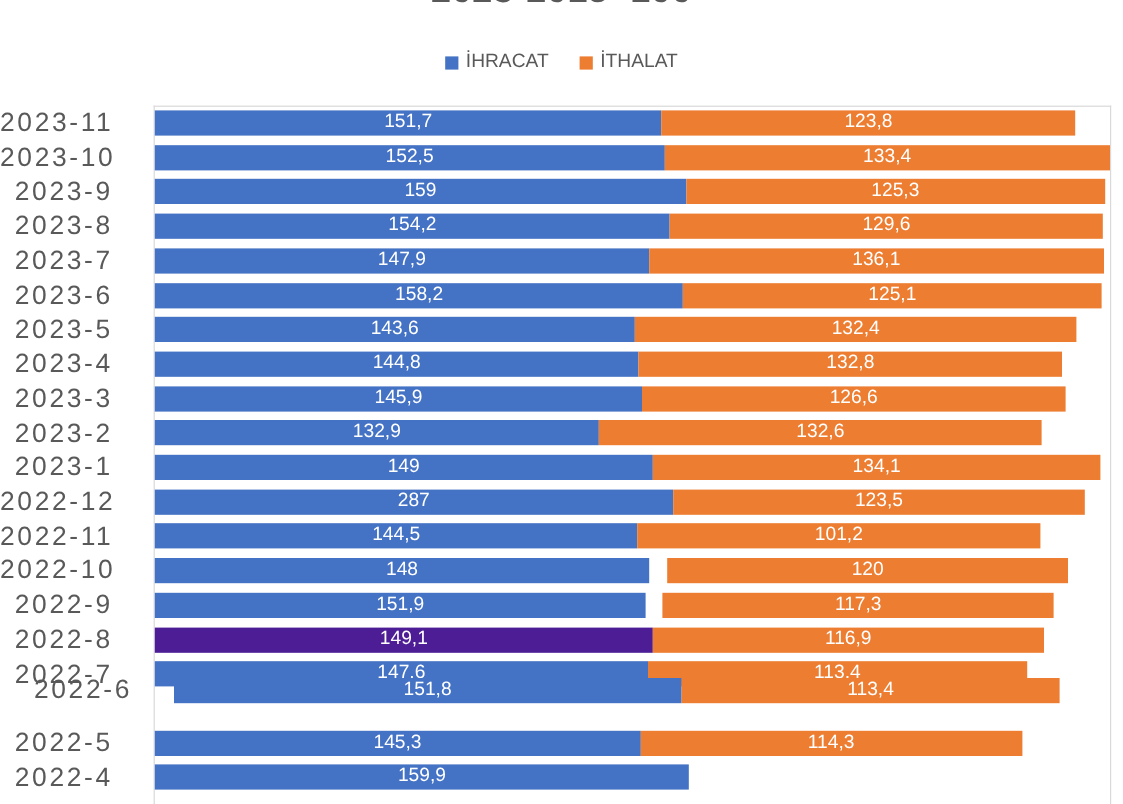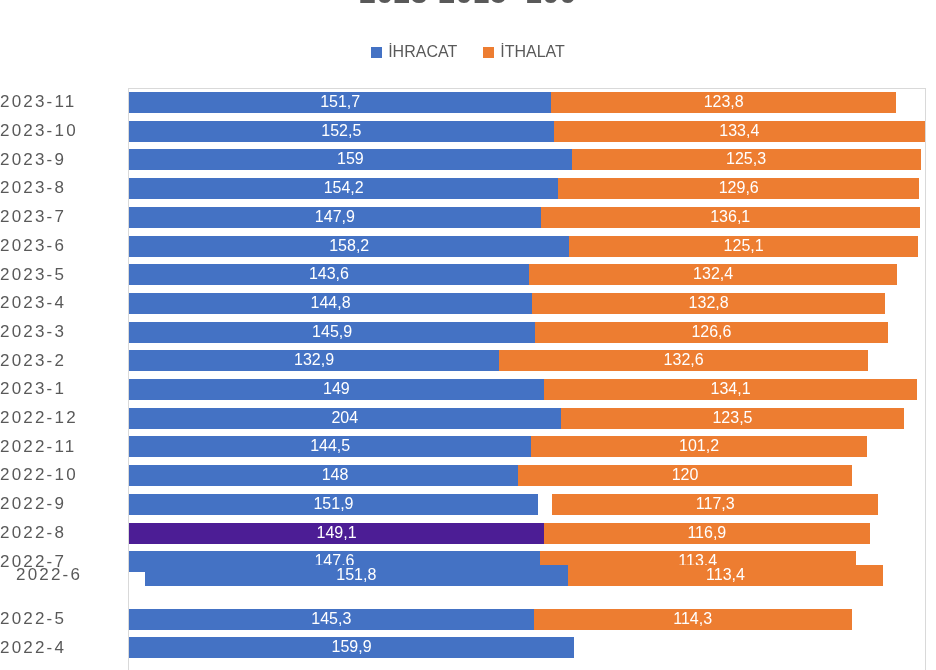--- a/index.html
+++ b/index.html
@@ -87,22 +87,23 @@
     position: absolute;
     left: 0;
     width: 936px;
     height: 28.7px;
     display: flex;
     align-items: center;
   }
 
   .cat-label {
     width: 128px;
-    padding-right: 17px;
-    font-size: 17px;
+    padding-right: 34px;
+    text-align: right;
+    font-size: 22px;
     letter-spacing: 2.2px;
     color: #595959;
     white-space: nowrap;
     flex: 0 0 128px;
   }
 
   .bar-track {
     position: relative;
     flex: 1 1 auto;
     height: 28.7px;
@@ -269,21 +270,21 @@
           </div>
           <div class="bar bar-imp" style="left: 414.844px; width: 373.36px; background: rgb(237, 125, 49);">
             <span class="bar-value">134,1</span>
           </div>
         </div>
       </div>
       <div class="cat-row" style="top: 315.7px;">
         <div class="cat-label">2022-12</div>
         <div class="bar-track">
           <div class="bar bar-exp" style="width: 431.549px; background: rgb(68, 114, 196);">
-            <span class="bar-value">204</span>
+            <span class="bar-value">287</span>
           </div>
           <div class="bar bar-imp" style="left: 431.549px; width: 343.847px; background: rgb(237, 125, 49);">
             <span class="bar-value">123,5</span>
           </div>
         </div>
       </div>
       <div class="cat-row" style="top: 344.4px;">
         <div class="cat-label">2022-11</div>
         <div class="bar-track">
           <div class="bar bar-exp" style="width: 402.315px; background: rgb(68, 114, 196);">
@@ -293,21 +294,21 @@
             <span class="bar-value">101,2</span>
           </div>
         </div>
       </div>
       <div class="cat-row" style="top: 373.1px;">
         <div class="cat-label">2022-10</div>
         <div class="bar-track">
           <div class="bar bar-exp" style="width: 412.06px; background: rgb(68, 114, 196);">
             <span class="bar-value">148</span>
           </div>
-          <div class="bar bar-imp" style="left: 389px; width: 334.103px; background: rgb(237, 125, 49);">
+          <div class="bar bar-imp" style="left: 427px; width: 334.103px; background: rgb(237, 125, 49);">
             <span class="bar-value">120</span>
           </div>
         </div>
       </div>
       <div class="cat-row" style="top: 401.8px;">
         <div class="cat-label">2022-9</div>
         <div class="bar-track">
           <div class="bar bar-exp" style="width: 409px; background: rgb(68, 114, 196);">
             <span class="bar-value">151,9</span>
           </div>

